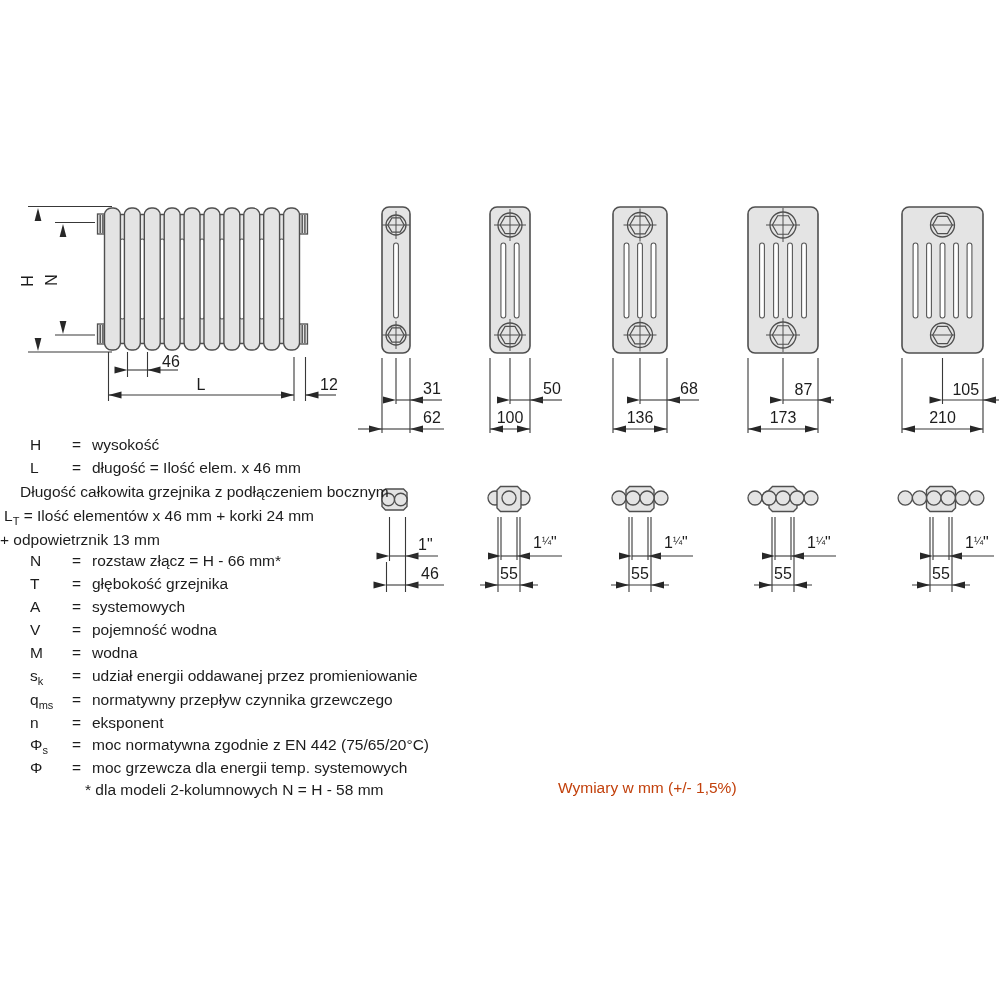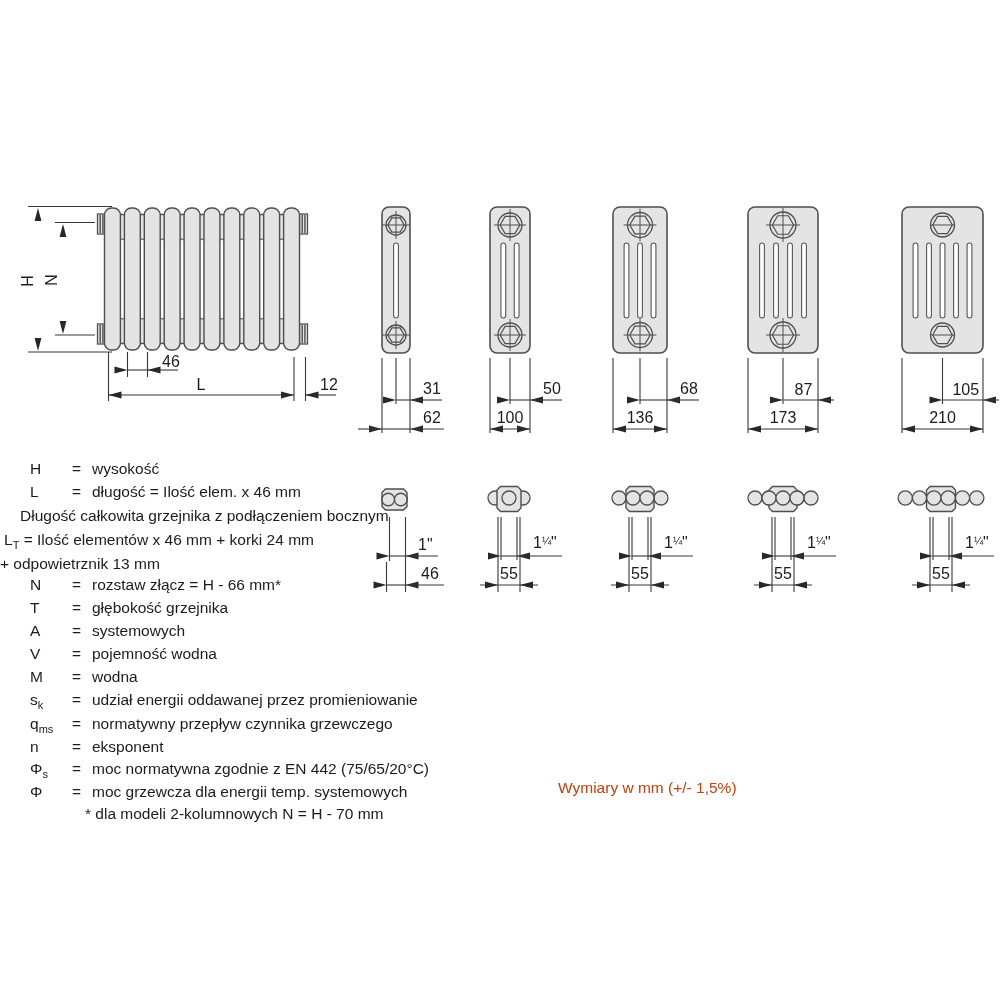--- a/index.html
+++ b/index.html
@@ -1,19 +1,19 @@
 <!DOCTYPE html>
 <html><head>
 <meta charset="utf-8">
 <style>
   html,body{margin:0;padding:0;background:#ffffff;}
   #page{position:relative;width:1000px;height:1000px;background:#fff;overflow:hidden;
         font-family:"Liberation Sans", sans-serif;color:#1c1c1c;}
   #diagram{position:absolute;left:0;top:0;}
-  .lg-row{position:absolute;font-size:15.5px;line-height:19px;white-space:nowrap;color:#1c1c1c;margin-top:24px;}
+  .lg-row{position:absolute;font-size:15.5px;line-height:19px;white-space:nowrap;color:#1c1c1c;}
   .sym{display:inline-block;width:42px;}
   .eq{display:inline-block;width:20px;}
   .lg-row sub{font-size:11px;}
   .note{position:absolute;font-size:15.5px;white-space:nowrap;color:#c2410c;}
   svg text{font-family:"Liberation Sans", sans-serif;fill:#1c1c1c;}
 </style>
 </head>
 <body>
 
 <div id="page">
@@ -334,17 +334,17 @@
     <div class="lg-row" style="left:30px;top:551px"><span class="sym"><span>N</span><sub></sub></span><span class="eq">=</span><span>rozstaw złącz = H - 66 mm*</span></div>
     <div class="lg-row" style="left:30px;top:574px"><span class="sym"><span>T</span><sub></sub></span><span class="eq">=</span><span>głębokość grzejnika</span></div>
     <div class="lg-row" style="left:30px;top:597px"><span class="sym"><span>A</span><sub></sub></span><span class="eq">=</span><span>systemowych</span></div>
     <div class="lg-row" style="left:30px;top:620px"><span class="sym"><span>V</span><sub></sub></span><span class="eq">=</span><span>pojemność wodna</span></div>
     <div class="lg-row" style="left:30px;top:643px"><span class="sym"><span>M</span><sub></sub></span><span class="eq">=</span><span>wodna</span></div>
     <div class="lg-row" style="left:30px;top:666px"><span class="sym"><span>s</span><sub>k</sub></span><span class="eq">=</span><span>udział energii oddawanej przez promieniowanie</span></div>
     <div class="lg-row" style="left:30px;top:690px"><span class="sym"><span>q</span><sub>ms</sub></span><span class="eq">=</span><span>normatywny przepływ czynnika grzewczego</span></div>
     <div class="lg-row" style="left:30px;top:713px"><span class="sym"><span>n</span><sub></sub></span><span class="eq">=</span><span>eksponent</span></div>
     <div class="lg-row" style="left:30px;top:735px"><span class="sym"><span>Φ</span><sub>s</sub></span><span class="eq">=</span><span>moc normatywna zgodnie z EN 442 (75/65/20°C)</span></div>
     <div class="lg-row" style="left:30px;top:758px"><span class="sym"><span>Φ</span><sub></sub></span><span class="eq">=</span><span>moc grzewcza dla energii temp. systemowych</span></div>
-    <div class="lg-row" style="left:85px;top:780px"><span>* dla modeli 2-kolumnowych N = H - 70 mm</span></div>
+    <div class="lg-row" style="left:85px;top:780px"><span>* dla modeli 2-kolumnowych N = H - 58 mm</span></div>
   </div>
 
   <div class="note" style="left:558px;top:779px">Wymiary w mm (+/- 1,5%)</div>
 </div>
 
 </body></html>

